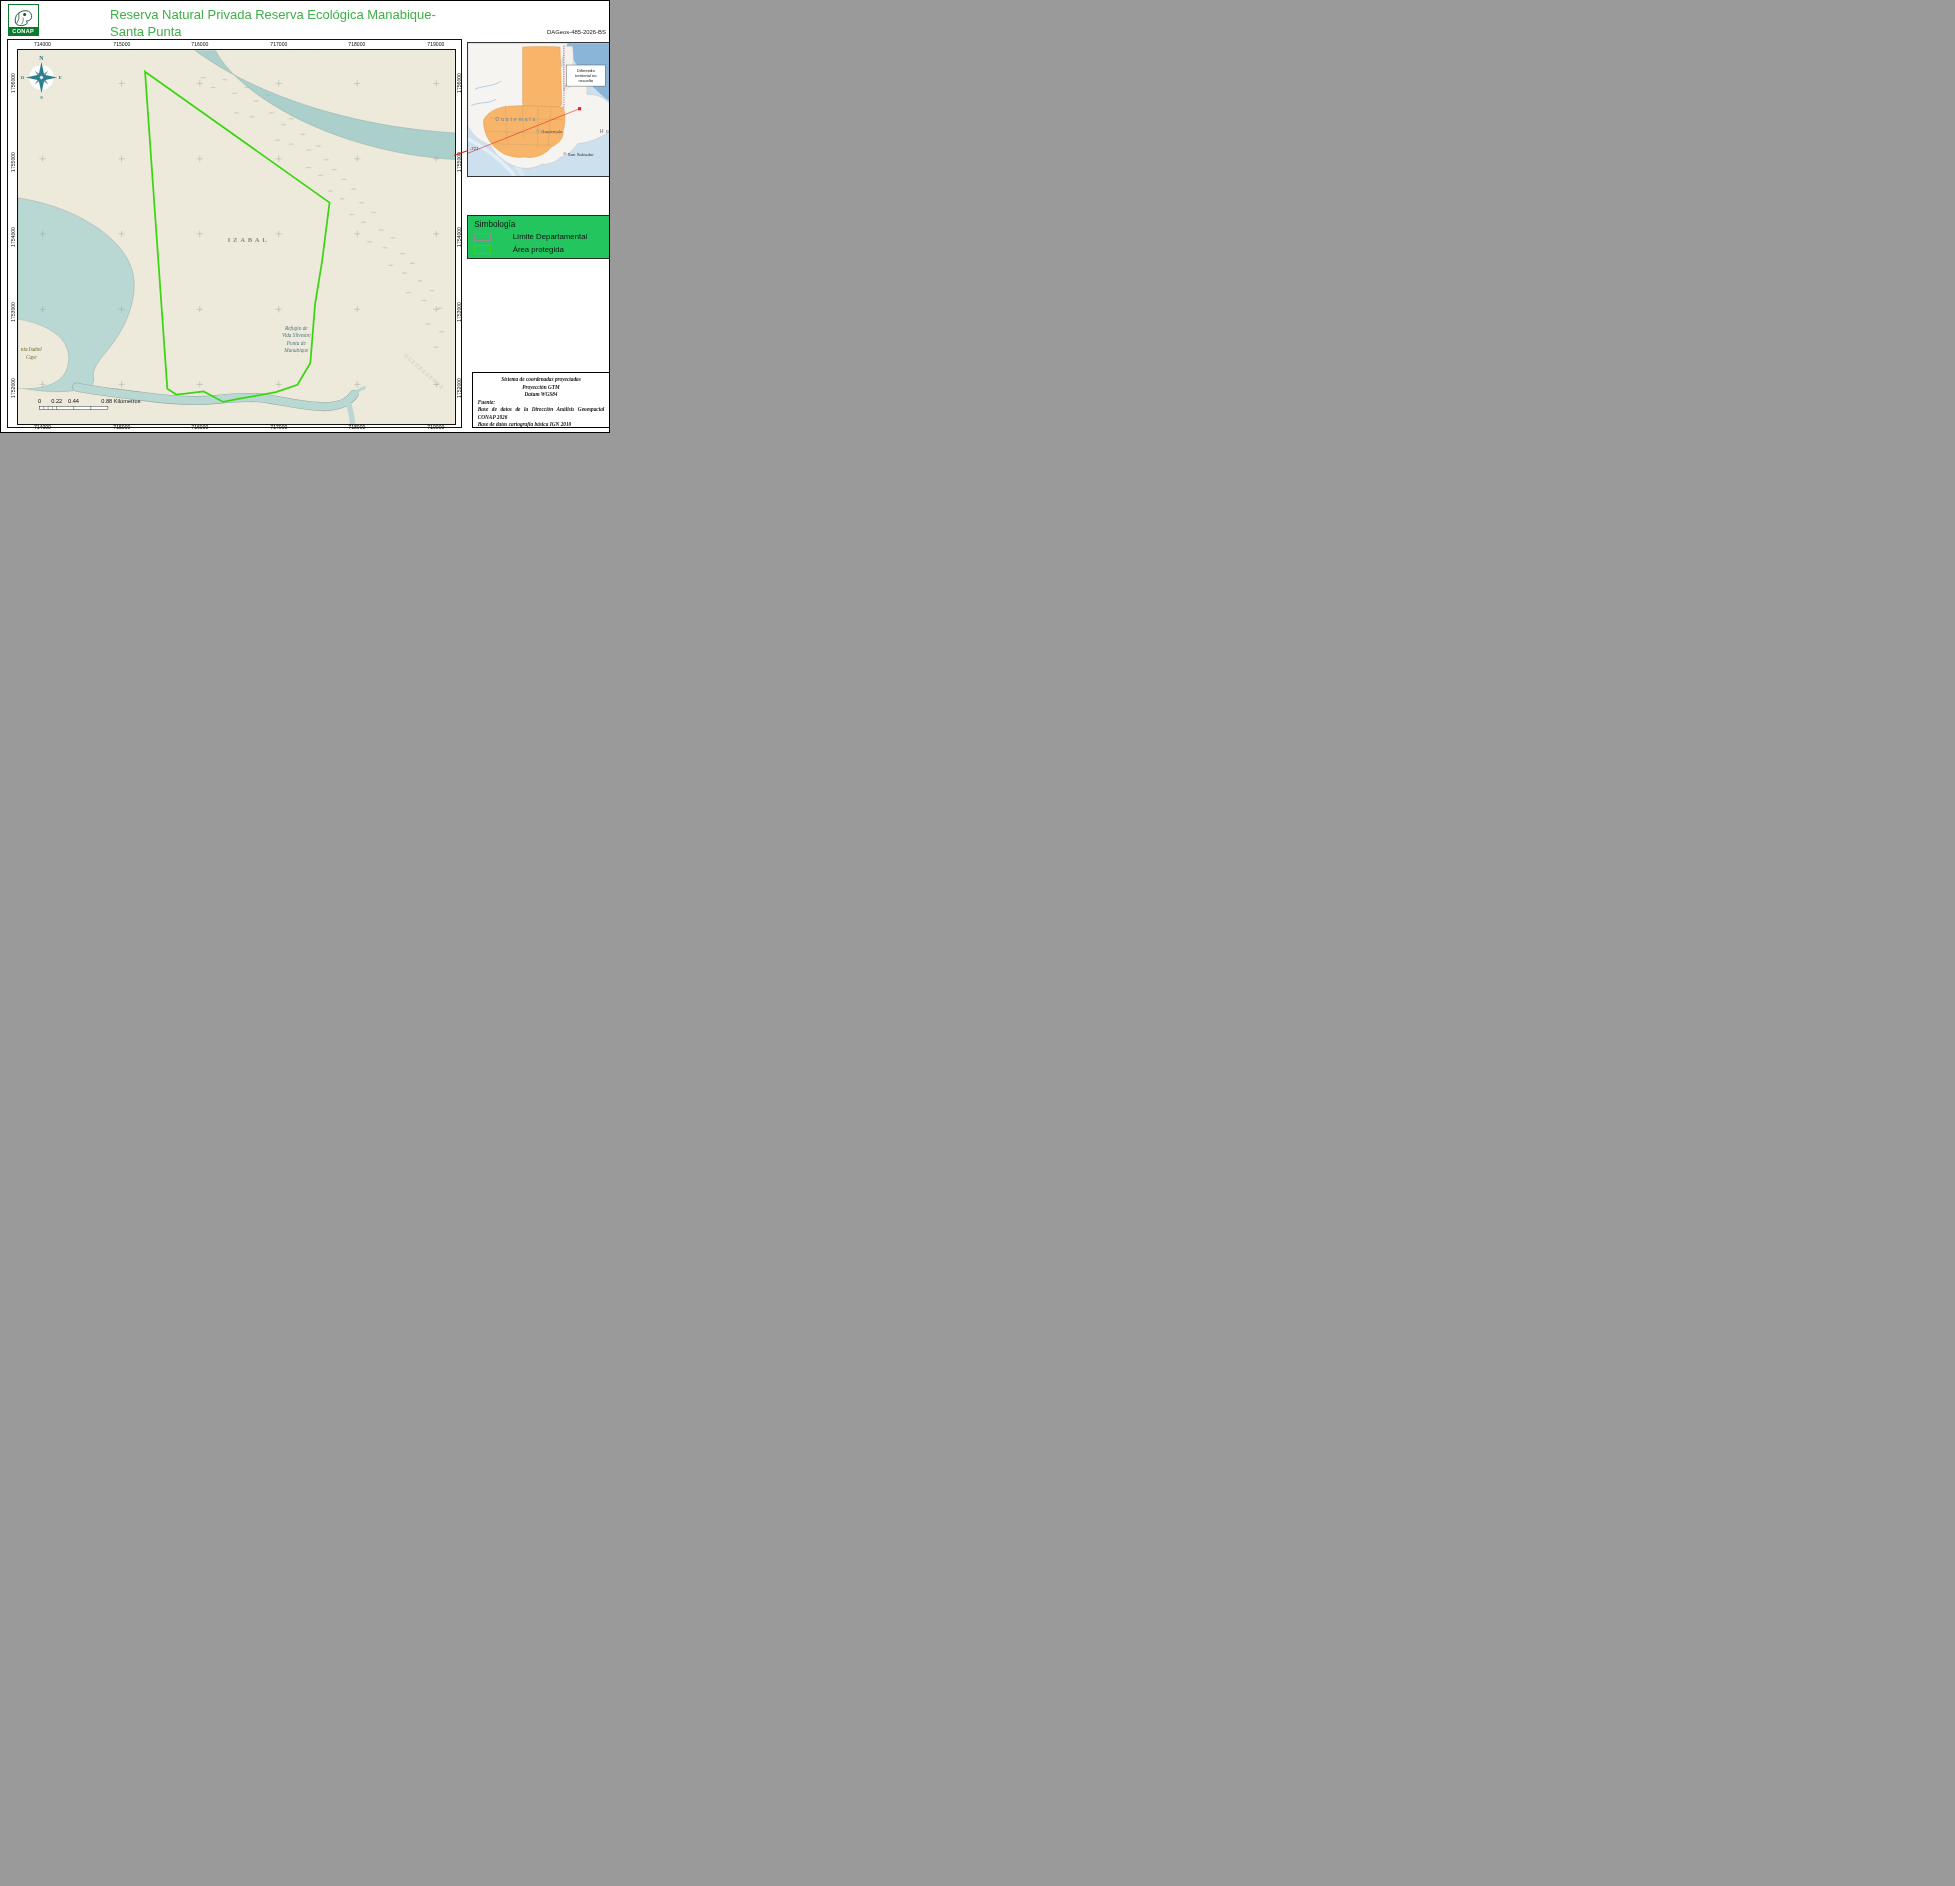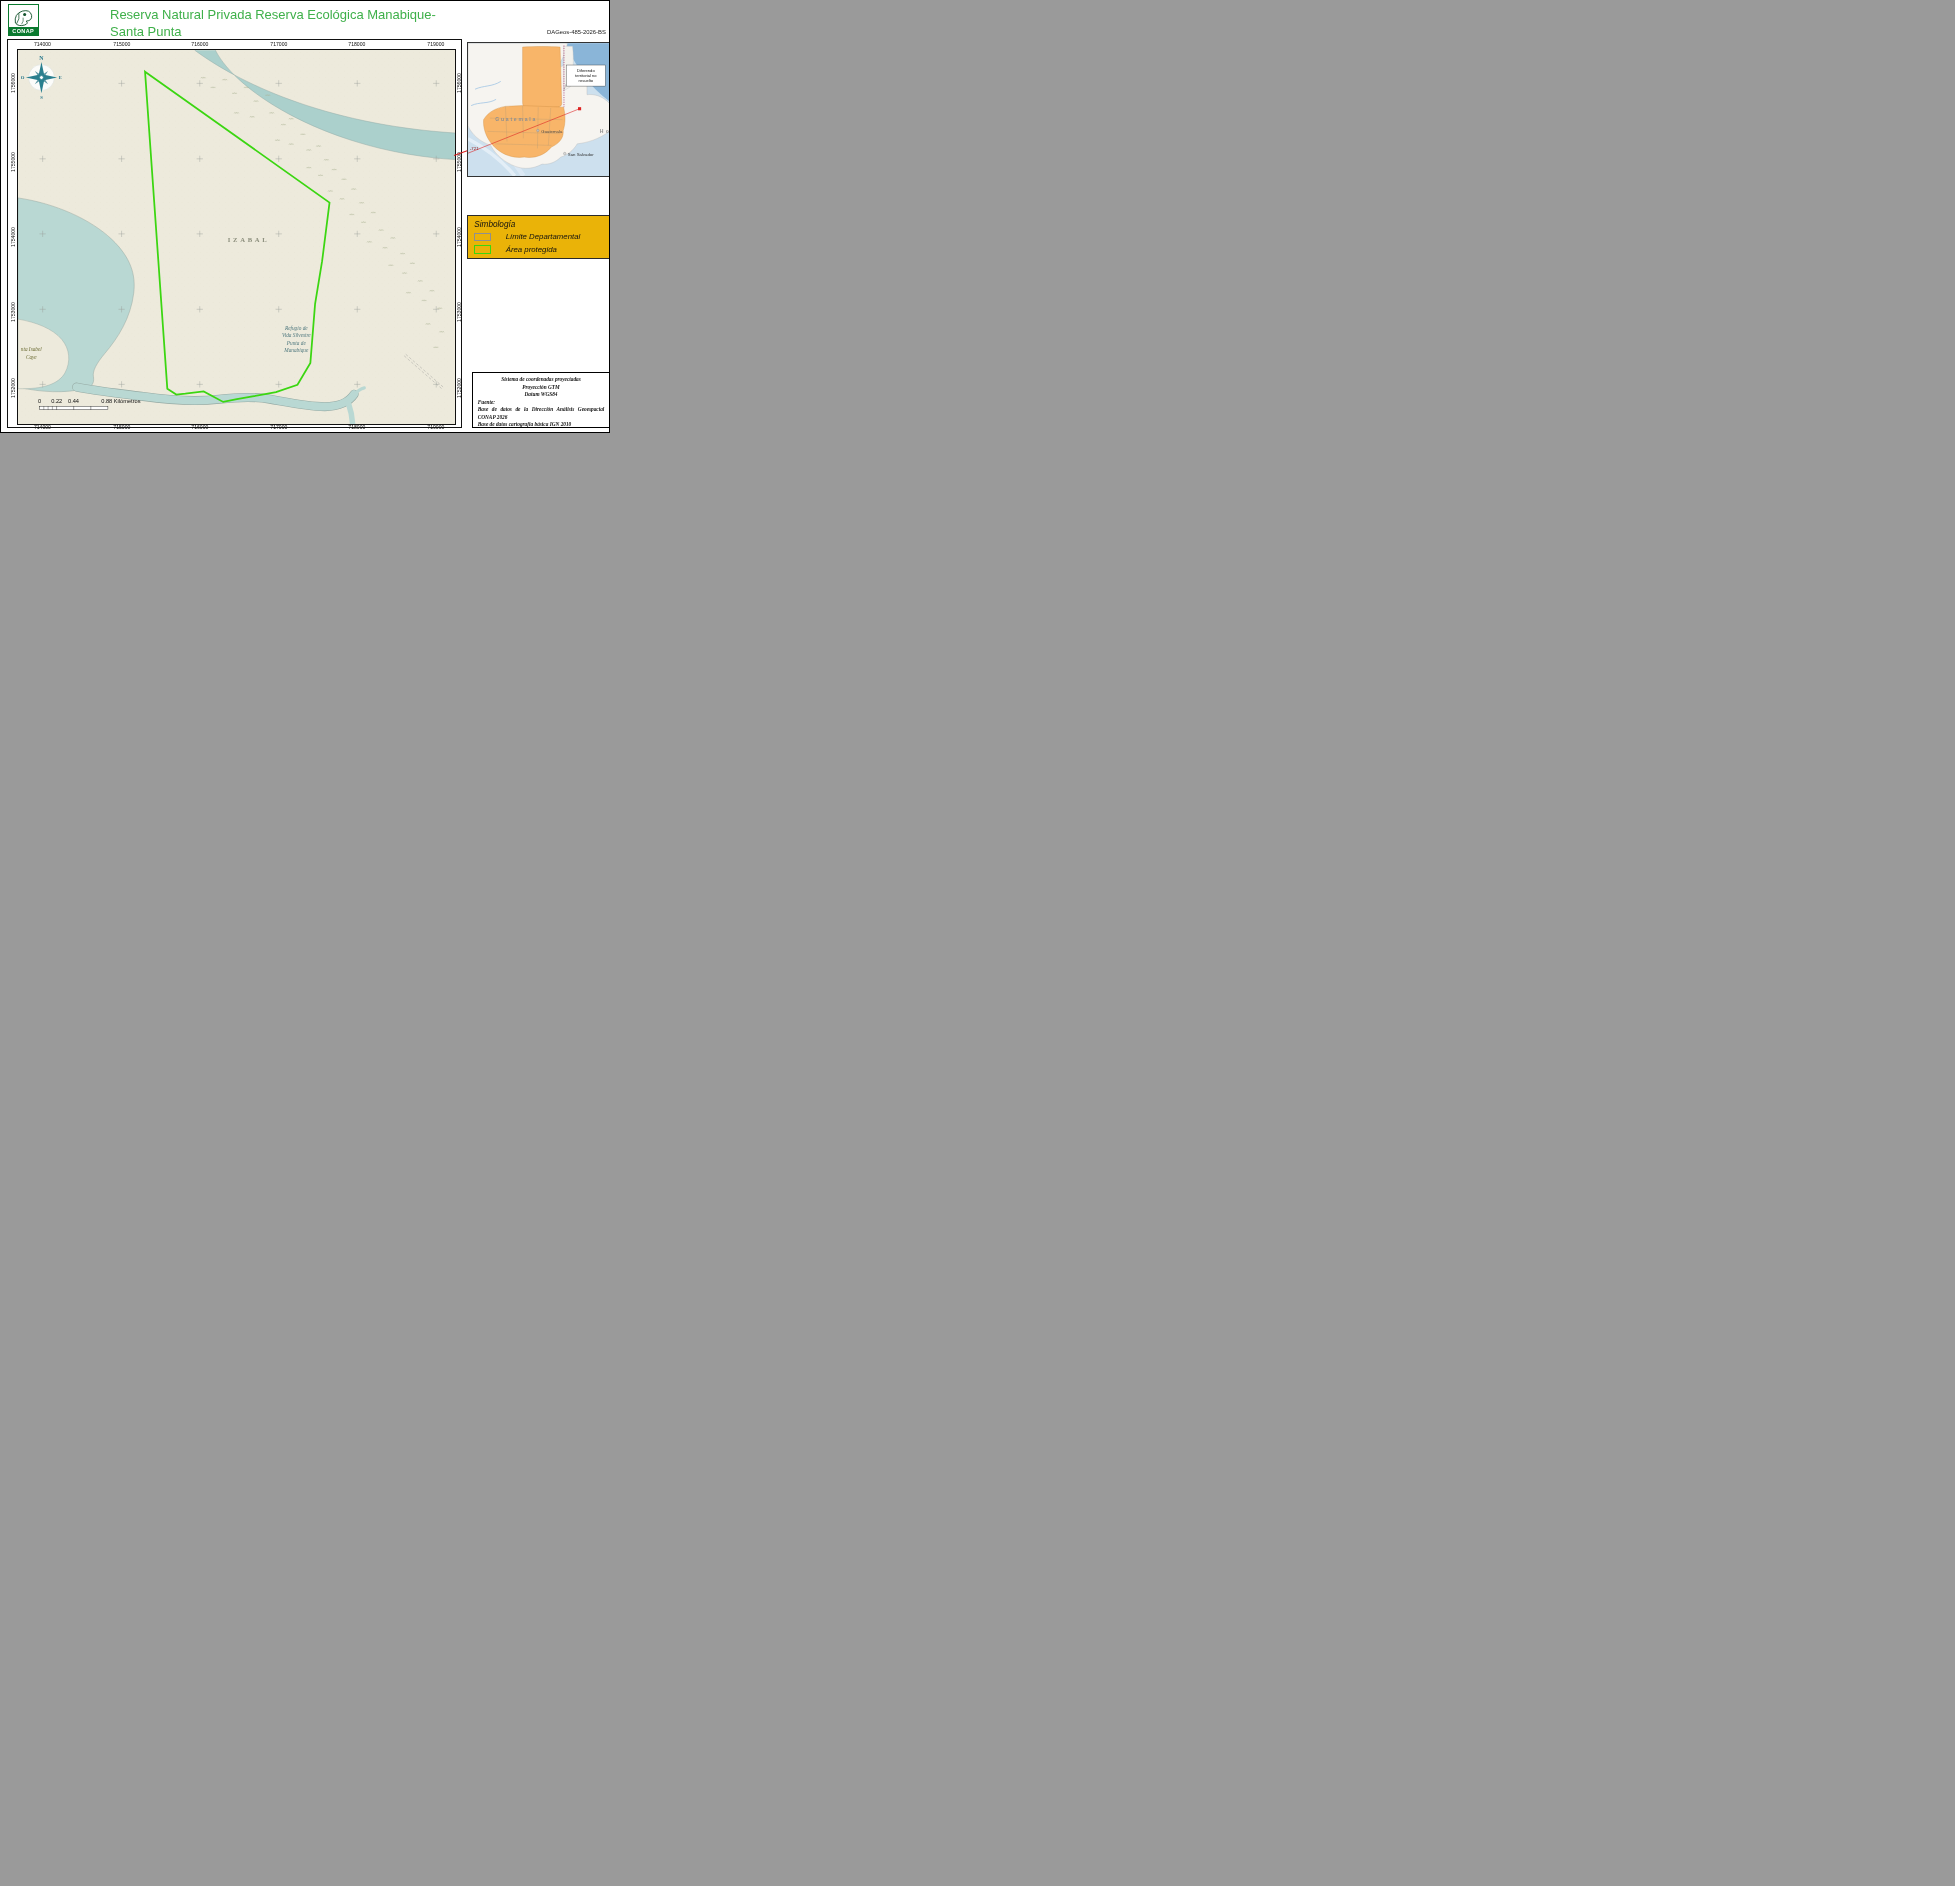--- a/index.html
+++ b/index.html
@@ -25,24 +25,24 @@
   .tick{position:absolute;width:29px;text-align:center;font-size:5.1px;color:#111;}
   .tick.v{transform:rotate(-90deg);}
 
   
   .inset{position:absolute;left:466px;top:41px;width:142px;height:133px;border:0.6px solid #333;
         box-sizing:content-box;background:#cde0ee;overflow:hidden;}
   .red-leader{position:absolute;left:453px;top:154px;width:14px;height:0;
         border-top:0.6px solid #dd2222;transform:rotate(-20deg);transform-origin:left center;}
 
   
-  .legend{position:absolute;left:466px;top:214px;width:146px;height:44px;background:#eab308;
-        border:0.4px solid #2a2a2a;box-sizing:border-box;padding:3.9px 6.3px;font-style:italic;}
+  .legend{position:absolute;left:466px;top:214px;width:146px;height:44px;background:#22c55e;
+        border:0.4px solid #2a2a2a;box-sizing:border-box;padding:3.9px 6.3px;}
   .legend-title{font-size:8.2px;color:#111;margin-bottom:3.5px;}
-  .legend-item{display:flex;align-items:center;gap:15px;margin-bottom:3.5px;}
+  .legend-item{display:flex;align-items:center;gap:22px;margin-bottom:3.5px;}
   .legend-item span.lab{font-size:7.8px;color:#111;}
   .sw{display:inline-block;width:16.4px;height:8.6px;box-sizing:border-box;background:transparent;}
   .sw-gray{border:1.2px solid #8f8f8f;}
   .sw-green{border:1.2px solid #3bd611;}
 
   
   .credits{position:absolute;left:471px;top:371px;width:138px;height:56px;border:0.6px solid #000;
         box-sizing:border-box;background:#fff;padding:3.1px 4.7px;
         font-family:"Liberation Serif",serif;font-style:italic;font-weight:bold;
         font-size:5.3px;color:#111;line-height:1.42;}

